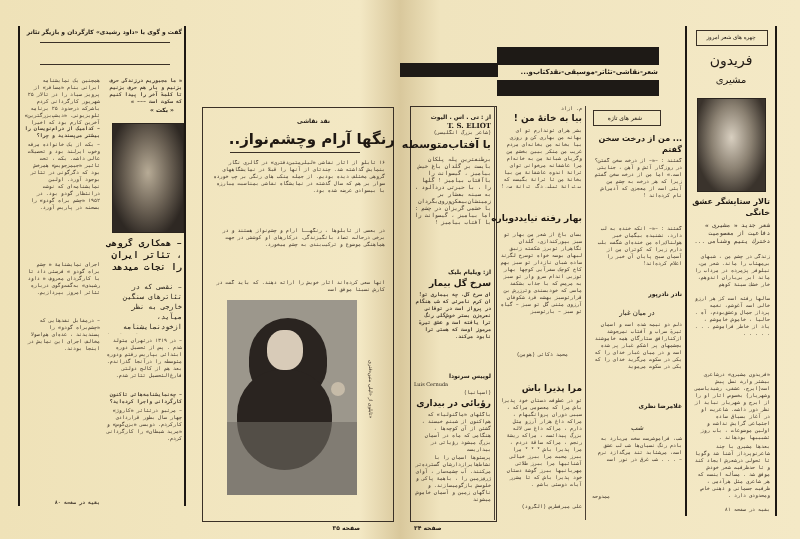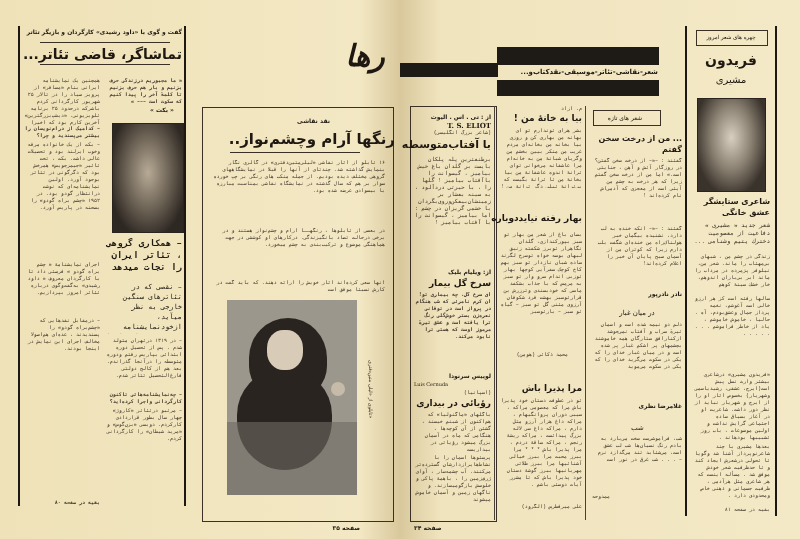--- a/index.html
+++ b/index.html
@@ -18,42 +18,40 @@
 </head>
 <body>
 
 <div class="spread">
 
   <div class="vline" style="left:18px;top:26px;width:2px;height:480px;"></div>
   <div class="vline" style="left:184px;top:26px;width:2px;height:480px;"></div>
 
   <div class="h" style="left:22px;top:28px;width:160px;font-size:6px;">گفت و گوی با «داود رشیدی» کارگردان و بازیگر تئاتر</div>
   <div style="position:absolute;left:40px;top:42px;width:130px;height:1px;background:#3a3026;"></div>
-  <div class="h" style="left:22px;top:46px;width:160px;font-size:14px;">تماشاگر، قاضی تئاتر...</div>
   <div style="position:absolute;left:40px;top:64px;width:130px;height:1px;background:#3a3026;"></div>
 
   <div class="t" style="left:22px;top:78px;width:78px;height:48px;">همچنین یک نمایشنامه ایرانی بنام «مسافر» از پرویز صیاد را در تالار ۲۵ شهریور کارگردانی کردم باشرکت درحدود ۲۵ برنامه تلویزیونی. «دیشپ‌بزرگترین» آخرین کارم بود که اخیرا در انجمن ایران و آمریکا اجرا گردید.</div>
   <div class="t" style="left:22px;top:126px;width:78px;height:14px;font-weight:bold;">– کدامیک از درام‌نویسان را بیشتر می‌پسندید و چرا؟</div>
   <div class="t" style="left:22px;top:142px;width:78px;height:118px;">– بکت از یک خانواده مرفه وخوب ایرلند بود و تحصیلات عالی داشت. بکت ، تحت تاثیر «جیمزجویس» همرخش بود که دگرگونی در تئاتر بوجود آورد. اولین نمایشنامه‌ای که نوشت درانتظار گودو بود. در ۱۹۵۲ «چشم براه گودو» را بصحنه در پاریس آورد.</div>
   <div class="t" style="left:22px;top:262px;width:78px;height:52px;">اجرای نمایشنامهٔ « چشم براه گودو » فرصتی داد تا با کارگردان معروف « داود رشیدی» به‌گفت‌وگوی درباره تئاتر امروز بپردازیم.</div>
 
   <div class="t" style="left:104px;top:78px;width:78px;height:26px;font-weight:bold;">« ما مجبوریم درزندگی حرف بزنیم و بار هم حرف بزنیم تا کلمهٔ آخر را پیدا کنیم که سکوت است ––– »</div>
   <div class="h" style="left:104px;top:106px;width:70px;font-size:6px;">« بکت »</div>
 
   <div class="photo" style="left:112px;top:123px;width:70px;height:108px;"></div>
 
   <div class="t" style="left:104px;top:238px;width:78px;height:40px;font-size:9px;line-height:12px;font-weight:bold;color:#1e1812;">– همکاری گروهی ، تئاتر ایران را نجات میدهد .</div>
   <div class="t" style="left:104px;top:282px;width:78px;height:52px;font-size:7px;line-height:10px;color:#1e1812;">– نقصی که در تئاترهای سنگین خارجی به نظر میآید، ازخودنمایشنامه نیست ، در طرز اجرا و انتقال است</div>
   <div class="t" style="left:104px;top:338px;width:78px;height:54px;">– در ۱۳۱۹ درتهران متولد شدم . پس از تحصیل دوره ابتدائی بپاریس رفتم ودوره متوسطه را درآنجا گذراندم. بعد هم از کالج دولتی فارغ‌التحصیل تئاتر شدم.</div>
   <div class="t" style="left:104px;top:392px;width:78px;height:14px;font-weight:bold;">– چه‌نمایشنامه‌هائی تاکنون کارگردانی واجرا کرده‌اید؟</div>
   <div class="t" style="left:104px;top:408px;width:78px;height:98px;">– مرتبو درتئاتر «کاروژ» چهار سال بطور قراردادی کارکردم. دوبسی «بزن‌گوس» و «مرید شیطان» را کارگردانی کردم.</div>
   <div class="t" style="left:22px;top:318px;width:78px;height:160px;">– درمقابل نقدهایی که «چشم‌براه گودو» را پسندیدند ، عده‌ای هم‌اصولا مخالف اجرای این نمایش در اینجا بودند.</div>
   <div class="t" style="left:22px;top:500px;width:78px;height:8px;font-weight:bold;">بقیه در صفحه ۸۰</div>
 
-  <div class="h serif" style="left:330px;top:38px;width:70px;font-size:30px;font-style:italic;text-align:center;direction:rtl;">رها</div>
 
   <div class="box" style="left:202px;top:107px;width:190px;height:413px;"></div>
   <div class="h" style="left:210px;top:117px;width:120px;font-size:6px;">نقد نقاشی</div>
   <div class="h" style="left:220px;top:130px;width:175px;font-size:15px;">رنگها آرام وچشم‌نواز..</div>
   <div style="position:absolute;left:230px;top:152px;width:130px;height:1px;background:#3a3026;"></div>
   <div class="t" style="left:210px;top:160px;width:175px;height:64px;">۱۶ تابلو از آثار نقاشی «لیلی‌متین‌دفتری» در گالری نگار بنمایش گذاشته شد. چندتای از آنها را قبلا در نمایشگاههای گروهی مختلف دیده بودیم. از جمله منکب های رنگی بر چپ خورده سوار بر هم که سال گذشته در نمایشگاه نقاشی بمناسبت مبارزه با بیسوادی عرضه شده بود.</div>
   <div class="t" style="left:210px;top:228px;width:175px;height:50px;">در بعضی از تابلوها ، رنگهــا آرام و چشم‌نواز هستند و در برخی درحالت تضاد بانگیزندگی. درکارهای او کوششی در جهت هماهنگی موضوع و ترکیب‌بندی به چشم میخورد.</div>
   <div class="t" style="left:210px;top:280px;width:175px;height:14px;">آنها سعی کرده‌اند آثار خویش را ارائه دهند. که باید گفت در کارش نسبتا موفق است</div>
   <div class="painting" style="left:227px;top:300px;width:130px;height:195px;">
     <div style="position:absolute;left:22px;top:18px;width:78px;height:80px;border-radius:50% 50% 40% 40%;background:#2a2420;"></div>
@@ -115,25 +113,25 @@
   <div class="h" style="left:592px;top:402px;width:90px;font-size:6px;">غلامرضا نظری</div>
 
   <div class="h" style="left:592px;top:424px;width:90px;font-size:7px;font-weight:normal;text-align:center;font-style:italic;">شب</div>
   <div class="t" style="left:592px;top:436px;width:90px;height:56px;">شب، فراموشی‌ست سخت می‌بارد به بادم رنگ نسیان‌ها شب لب عشق است، می‌شتابد تند می‌گدازد نرم – . . . شب غرق در نور است</div>
   <div class="t" style="left:592px;top:494px;width:90px;height:7px;text-align:left;">ممدوحه</div>
 
   <div class="vline" style="left:685px;top:26px;width:2px;height:490px;"></div>
   <div class="vline" style="left:775px;top:26px;width:2px;height:490px;"></div>
   <div class="box" style="left:696px;top:30px;width:70px;height:14px;"></div>
   <div class="h" style="left:698px;top:34px;width:66px;font-size:5.5px;font-weight:normal;text-align:center;">چهره های شعر امروز</div>
-  <div class="h" style="left:695px;top:52px;width:72px;font-size:14px;font-weight:bold;text-align:center;">فریدون</div>
+  <div class="h" style="left:695px;top:52px;width:72px;font-size:14px;font-weight:normal;text-align:center;">فریدون</div>
   <div class="h" style="left:695px;top:74px;width:72px;font-size:10px;font-weight:normal;text-align:center;">مشیری</div>
   <div class="photo" style="left:697px;top:98px;width:67px;height:92px;background:radial-gradient(ellipse at 50% 42%,#d8cfc0 0%,#8b8172 42%,#3a332c 78%);"></div>
 
-  <div class="h" style="left:692px;top:196px;width:78px;font-size:8px;white-space:normal;line-height:11px;">شاعری ستایشگر عشق خانگی</div>
+  <div class="h" style="left:692px;top:196px;width:78px;font-size:8px;white-space:normal;line-height:11px;">تالار ستایشگر عشق خانگی</div>
   <div class="t" style="left:692px;top:222px;width:78px;height:26px;font-size:6px;line-height:8px;">شعر جدید « مشیری » دفاعیت از معصومیت دخترك یتیم وشنامی ...</div>
   <div class="t" style="left:692px;top:254px;width:78px;height:40px;">زندگی در چشم من ، شبهای بی‌مهتاب را ماند. شعر من، نیلوفر پژمرده در مرداب را ماند ابر بی‌باران اندوهم، خار خشك سینهٔ کوهم</div>
   <div class="t" style="left:692px;top:296px;width:78px;height:50px;">سالها رفته است کز هر آرزو خالی است آغوشم، نغمه پرداز جمال وعشق‌بودم، آه . حالیا ، خاموش خاموشم ، یاد از خاطر فراموشم . . . . . . . .</div>
   <div class="t" style="left:692px;top:372px;width:78px;height:70px;">«فریدون مشیری» درشاعری بیشتر وارث نسل پیش است(ایرج، عشقی، رشیدیاسمی وشهریار) بخصوص اثار او را از ایرج و شهریار نباید از نظر دور داشت. شاعریت او در آغاز بسیاق ساده اجتماعی گرایش نداشت و اولین موضوعات ، باب روز تشبیبها بودهاند .</div>
   <div class="t" style="left:692px;top:444px;width:78px;height:56px;">بعدها مشیری با چند شاعرنوپرداز آشنا شد وگویا تا تحولی درشعرش ایجاد کند و تا حدظرفیت شعر خودش موفق شد . مسأله اینست که هر شاعری مثل هرآدمی ، ظرفیت جسمانی و ذهنی خاص ومحدودی دارد .</div>
   <div class="t" style="left:692px;top:507px;width:78px;height:8px;">بقیه در صفحه ۸۱</div>
 
 </div>
 
 </body></html>

